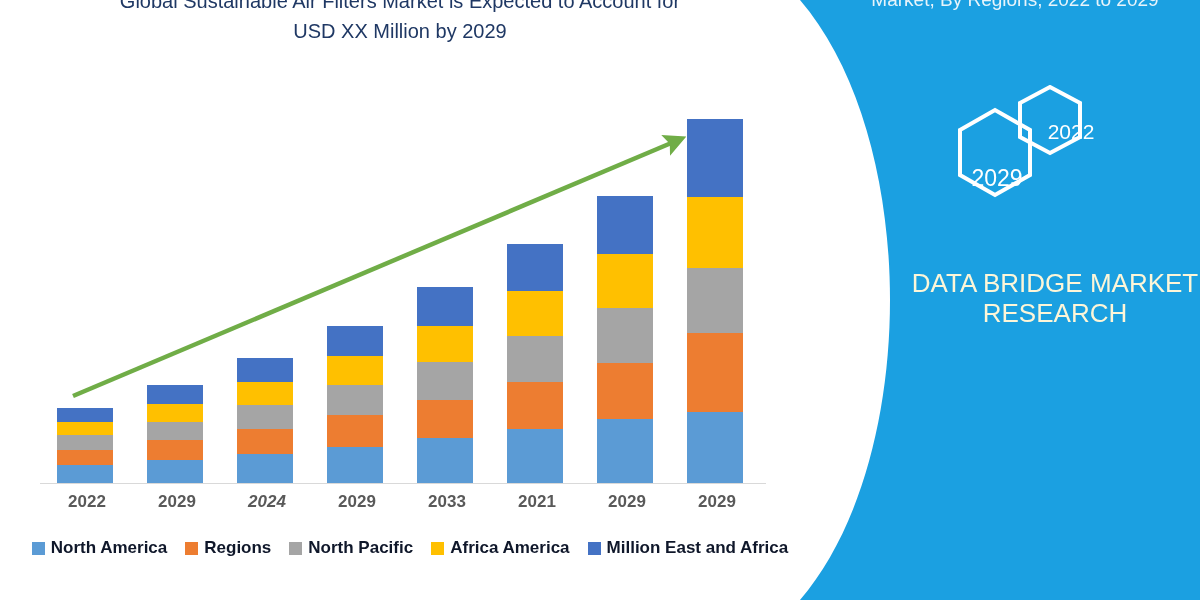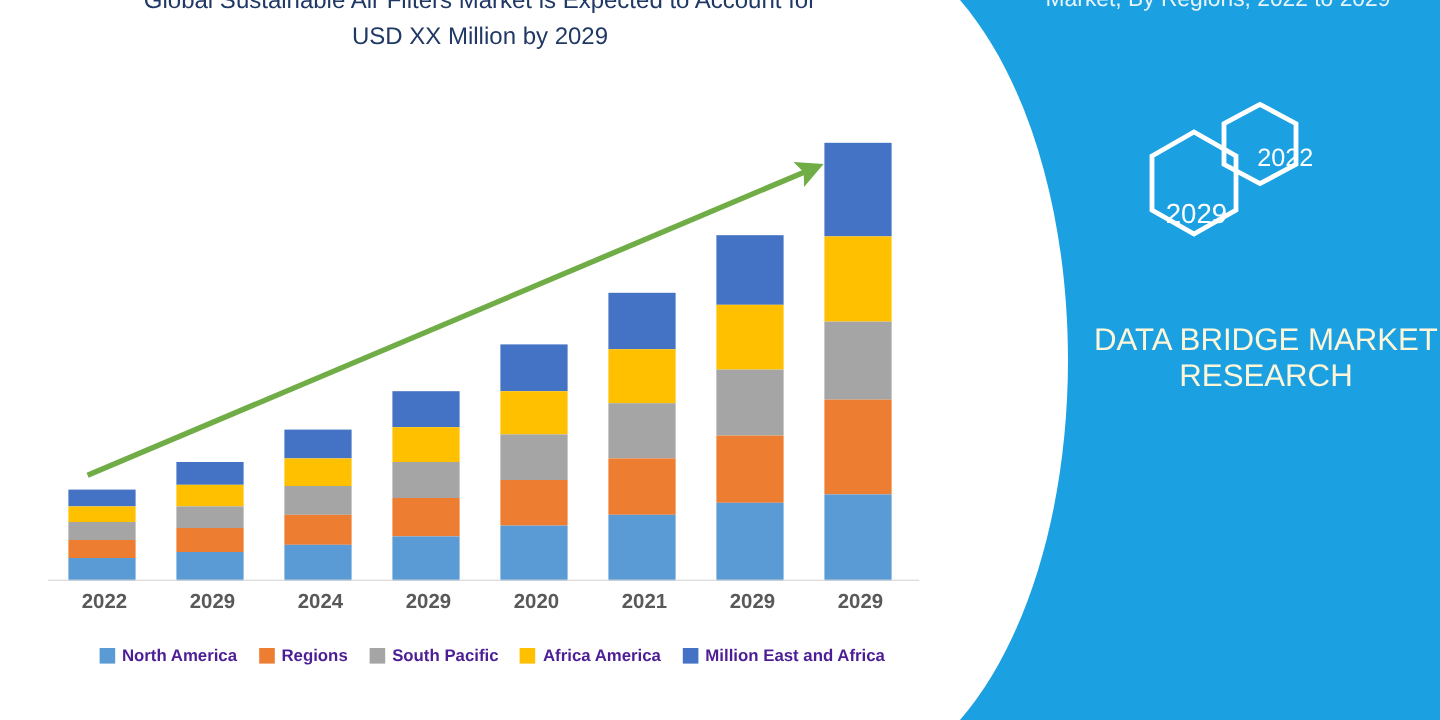--- a/index.html
+++ b/index.html
@@ -108,23 +108,23 @@
     display: flex;
     align-items: center;
     gap: 6px;
   }
   .legend-swatch {
     width: 13px;
     height: 13px;
     flex: 0 0 auto;
   }
   .legend-label {
-    font-size: 14px;
+    font-size: 17px;
     font-weight: bold;
-    color: #4c1d95;
+    color: #0f172a;
   }
 
   
   #trend-arrow {
     position: absolute;
     left: 0;
     top: 0;
     width: 800px;
     height: 600px;
     pointer-events: none;
@@ -291,40 +291,40 @@
         <marker id="arrowhead" markerWidth="5" markerHeight="5" refX="2.5" refY="2.5" orient="auto">
           <polygon points="0,0 5,2.5 0,5 1,2.5" fill="#70AD47"></polygon>
         </marker>
       </defs>
       <line id="arrow-line" x1="73" y1="396" x2="676" y2="141" stroke="#70AD47" stroke-width="4.5" marker-end="url(#arrowhead)"></line>
     </svg>
 
     <div id="x-axis">
       <div class="x-tick" style="left: 2px; color: rgb(89, 89, 89);">2022</div>
       <div class="x-tick" style="left: 92px; color: rgb(89, 89, 89);">2029</div>
-      <div class="x-tick" style="left: 182px; color: rgb(89, 89, 89);">2024</div>
+      <div class="x-tick" style="left: 182px; color: rgb(89, 89, 89); font-style: italic;">2024</div>
       <div class="x-tick" style="left: 272px; color: rgb(89, 89, 89);">2029</div>
-      <div class="x-tick" style="left: 362px; color: rgb(89, 89, 89);">2020</div>
+      <div class="x-tick" style="left: 362px; color: rgb(89, 89, 89);">2033</div>
       <div class="x-tick" style="left: 452px; color: rgb(89, 89, 89);">2021</div>
       <div class="x-tick" style="left: 542px; color: rgb(89, 89, 89);">2029</div>
       <div class="x-tick" style="left: 632px; color: rgb(89, 89, 89);">2029</div>
     </div>
 
     <div id="legend">
       <div class="legend-item">
         <span class="legend-swatch" style="background: rgb(91, 155, 213);"></span>
         <span class="legend-label">North America</span>
       </div>
       <div class="legend-item">
         <span class="legend-swatch" style="background: rgb(237, 125, 49);"></span>
         <span class="legend-label">Regions</span>
       </div>
       <div class="legend-item">
         <span class="legend-swatch" style="background: rgb(165, 165, 165);"></span>
-        <span class="legend-label">South Pacific</span>
+        <span class="legend-label">North Pacific</span>
       </div>
       <div class="legend-item">
         <span class="legend-swatch" style="background: rgb(255, 192, 0);"></span>
         <span class="legend-label">Africa America</span>
       </div>
       <div class="legend-item">
         <span class="legend-swatch" style="background: rgb(68, 114, 196);"></span>
         <span class="legend-label">Million East and Africa</span>
       </div>
     </div>

